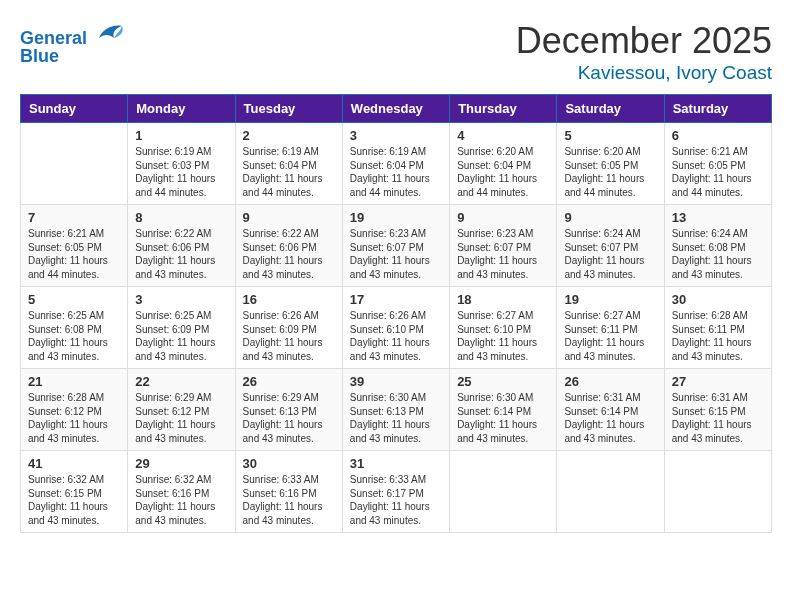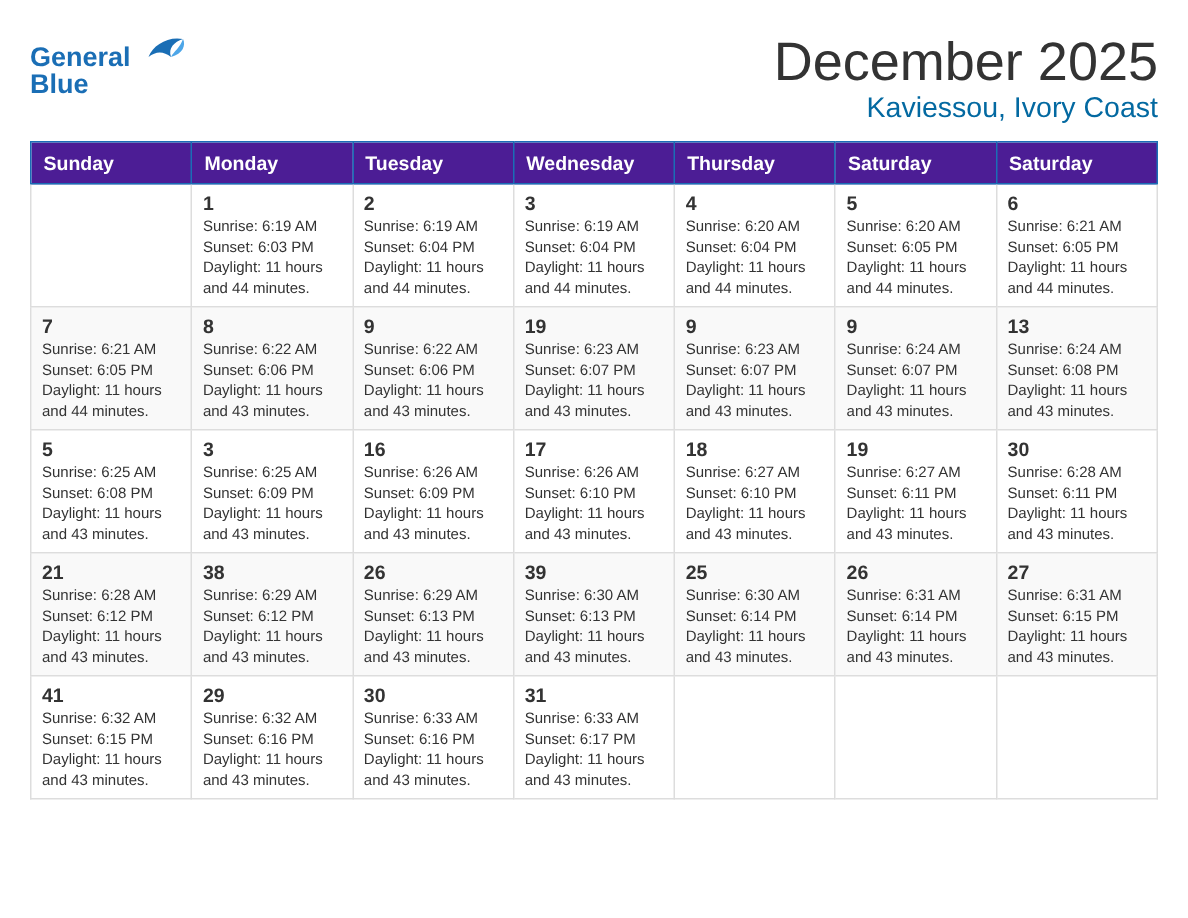--- a/index.html
+++ b/index.html
@@ -212,21 +212,21 @@
           <span class="day-num">30</span>
           <div class="day-info">Sunrise: 6:28 AM<br>Sunset: 6:11 PM<br>Daylight: 11 hours and 43 minutes.</div>
         </td>
       </tr>
       <tr>
         <td>
           <span class="day-num">21</span>
           <div class="day-info">Sunrise: 6:28 AM<br>Sunset: 6:12 PM<br>Daylight: 11 hours and 43 minutes.</div>
         </td>
         <td>
-          <span class="day-num">38</span>
+          <span class="day-num">22</span>
           <div class="day-info">Sunrise: 6:29 AM<br>Sunset: 6:12 PM<br>Daylight: 11 hours and 43 minutes.</div>
         </td>
         <td>
           <span class="day-num">26</span>
           <div class="day-info">Sunrise: 6:29 AM<br>Sunset: 6:13 PM<br>Daylight: 11 hours and 43 minutes.</div>
         </td>
         <td>
           <span class="day-num">39</span>
           <div class="day-info">Sunrise: 6:30 AM<br>Sunset: 6:13 PM<br>Daylight: 11 hours and 43 minutes.</div>
         </td>

